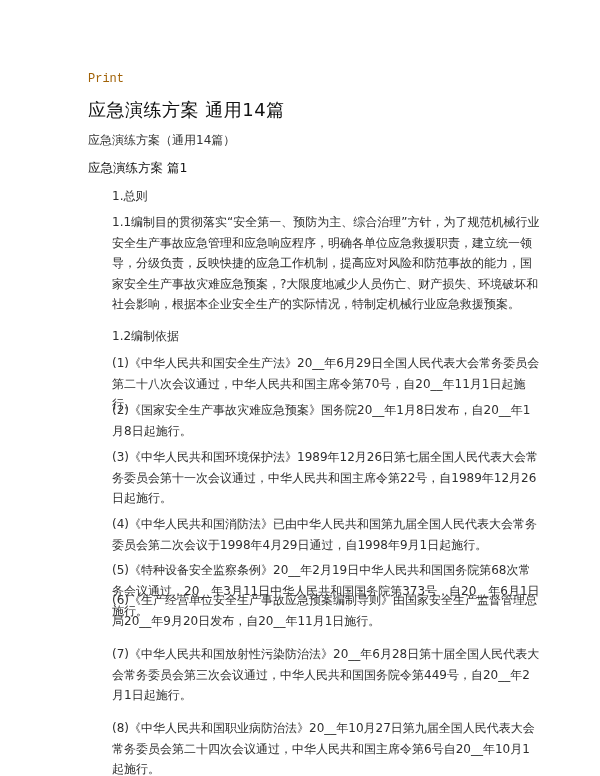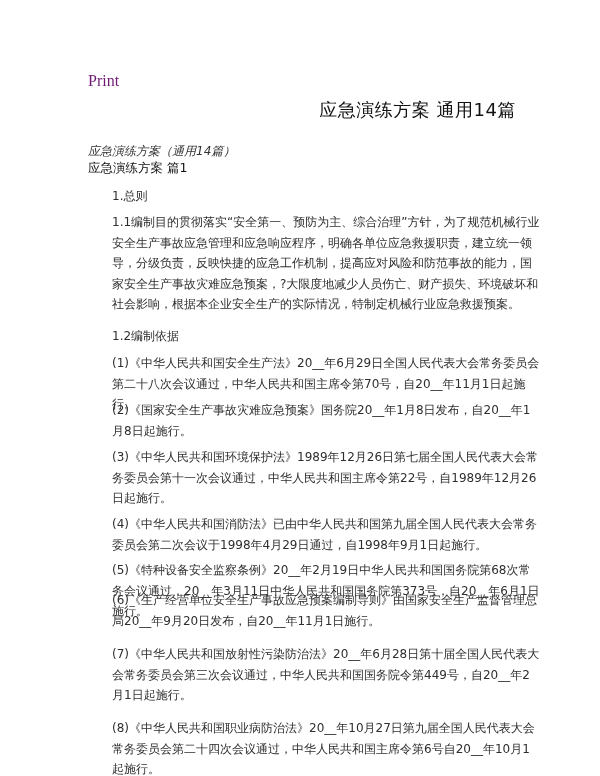--- a/index.html
+++ b/index.html
@@ -1,23 +1,23 @@
 <!DOCTYPE html>
 <html><head>
   <meta charset="utf-8">
   <style>
     html, body { margin: 0; padding: 0; background: #ffffff; }
     body { width: 600px; height: 776px; overflow: hidden; position: relative;
            font-family: "DejaVu Sans", sans-serif; color: #2a2a2a; }
     .page { position: absolute; left: 88px; top: 0; width: 428px; }
-    .print { position: absolute; top: 72px; left: 0; font-family: Liberation Serif, serif;
-             font-size: 16px; color: #701a75; }
-    .title { position: absolute; top: 98px; left: 0; width: 428px; text-align: right;
+    .print { position: absolute; top: 72px; left: 0; font-family: Liberation Mono, monospace;
+             font-size: 12px; color: #a16207; }
+    .title { position: absolute; top: 98px; left: 0; width: 428px; text-align: left;
              font-size: 18px; color: #111; letter-spacing: 0.5px; }
-    .subtitle { position: absolute; top: 143px; left: 0; font-size: 12px; color: #333; font-style: italic; }
+    .subtitle { position: absolute; top: 132px; left: 0; font-size: 12px; color: #333; }
     .section { position: absolute; top: 160px; left: 0; font-size: 12.5px; font-weight: normal; color: #111; }
     .para { position: absolute; left: 0; width: 428px; font-size: 12px; line-height: 20.5px;
             color: #2e2e2e; word-break: break-all; margin-left: 24px; }
   </style>
 </head>
 <body>
 
 <div class="page">
   <div class="print">Print</div>
   <div class="title">应急演练方案 通用14篇</div>

